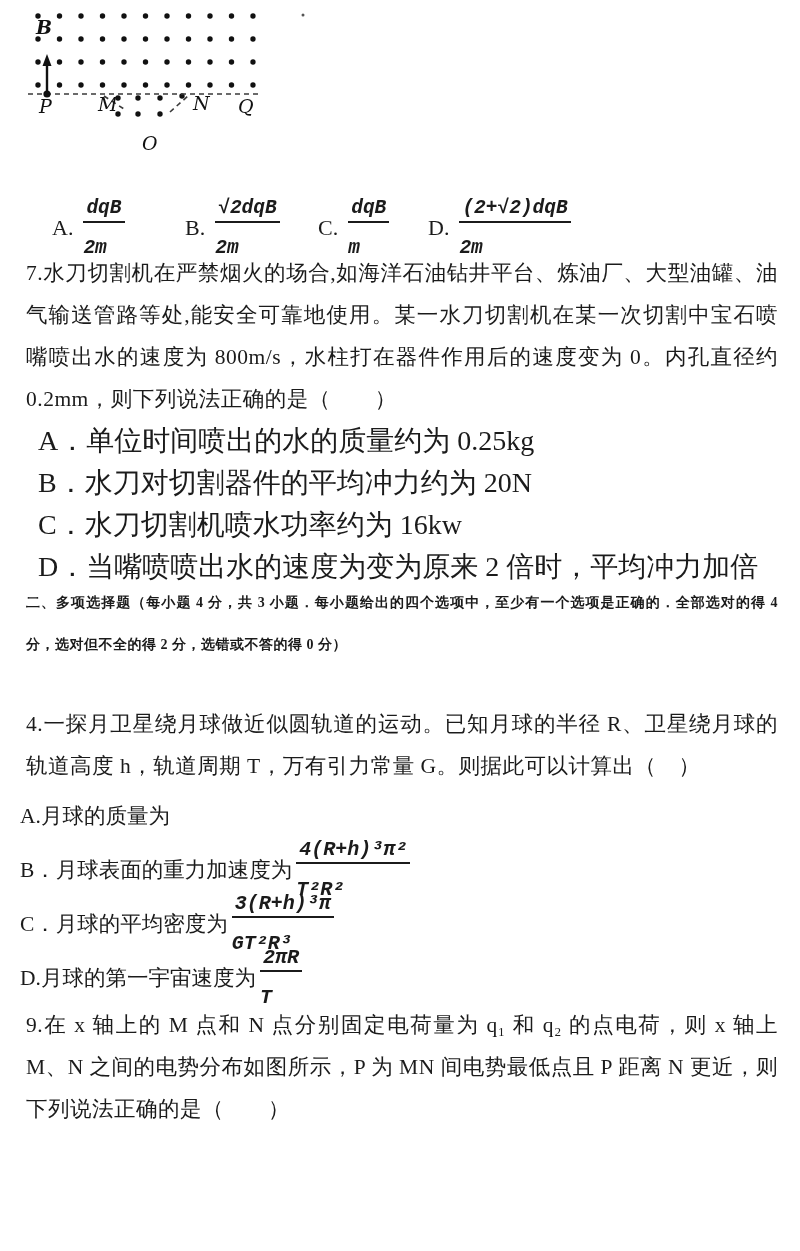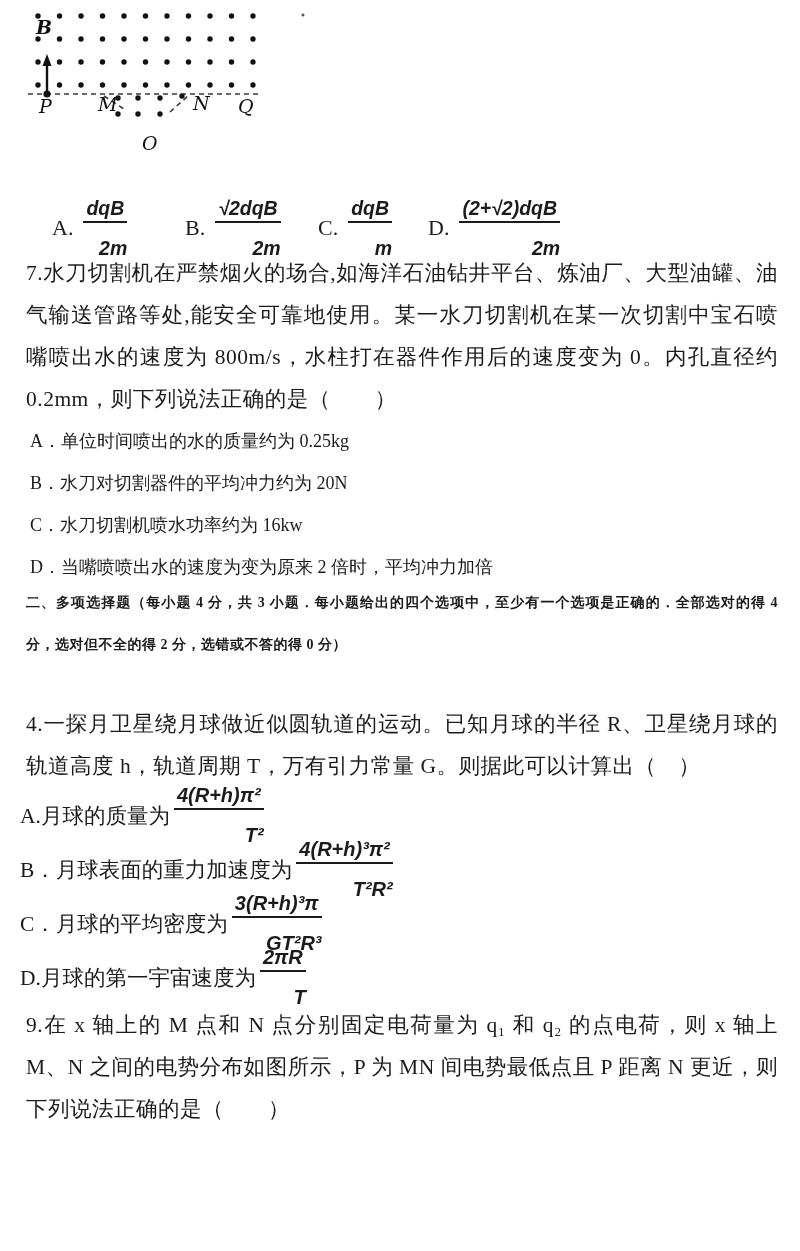--- a/index.html
+++ b/index.html
@@ -7,28 +7,28 @@
     position:relative; width:800px; height:1251px; margin:0 auto;
     background:#ffffff; overflow:hidden;
     font-family:"Liberation Serif","DejaVu Serif",serif;
     color:#1b1b1b;
   }
   .abs { position:absolute; }
   .stem {
     left:26px; width:752px; font-size:21.5px; line-height:42px;
     text-align:justify; letter-spacing:0.5px;
   }
-  .opt-line { left:30px; width:748px; font-size:18px; line-height:42px; }
+  .opt-line { left:38px; width:748px; font-size:28px; line-height:42px; }
   .opt-line div { white-space:nowrap; }
   .bold { font-weight:bold; }
   
   .frac {
-    display:inline-block; vertical-align:middle; text-align:right;
+    display:inline-block; vertical-align:middle; text-align:left;
     font-style:italic; font-weight:bold; line-height:1.15;
-    font-family:Liberation Sans, sans-serif;
+    font-family:Liberation Mono, monospace;
   }
   .frac .num { display:block; padding:0 3px 1px 3px; border-bottom:2px solid #1b1b1b; }
   .frac .den { display:block; padding-top:14px; }
   
   .q6row { top:196px; left:0; width:800px; height:64px; }
   .q6opt { position:absolute; display:flex; align-items:center; gap:10px; height:64px; }
   .q6opt .lbl { font-size:22px; }
   .q6opt .frac { font-size:19.5px; }
   
   .q8opts { top:788px; left:20px; width:760px; }
@@ -157,24 +157,20 @@
     <div>D．当嘴喷喷出水的速度为变为原来 2 倍时，平均冲力加倍</div>
   </div>
 
   <div class="abs stem bold" style="top:582px; font-size:14px;">二、多项选择题（每小题 4 分，共 3 小题．每小题给出的四个选项中，至少有一个选项是正确的．全部选对的得 4 分，选对但不全的得 2 分，选错或不答的得 0 分）</div>
 
   <div class="abs stem" style="top:703px;">4.一探月卫星绕月球做近似圆轨道的运动。已知月球的半径 R、卫星绕月球的轨道高度 h，轨道周期 T，万有引力常量 G。则据此可以计算出（　）</div>
 
   <div class="abs q8opts">
     <div class="q8opt">
       <span>A.月球的质量为</span>
-      <span class="frac">
-        <span class="num">4(R+h)π²</span>
-        <span class="den">T²</span>
-      </span>
     </div>
     <div class="q8opt">
       <span>B．月球表面的重力加速度为</span>
       <span class="frac">
         <span class="num">4(R+h)³π²</span>
         <span class="den">T²R²</span>
       </span>
     </div>
     <div class="q8opt">
       <span>C．月球的平均密度为</span>

